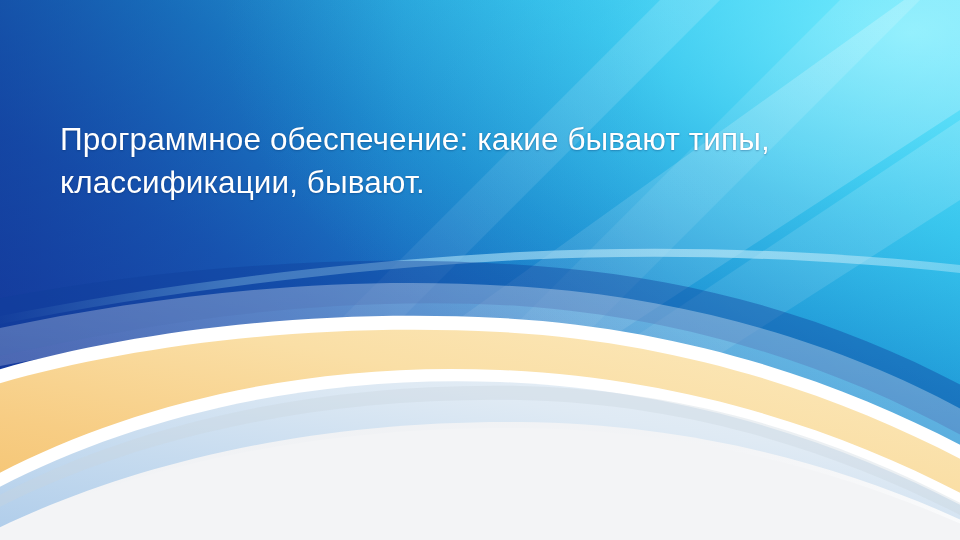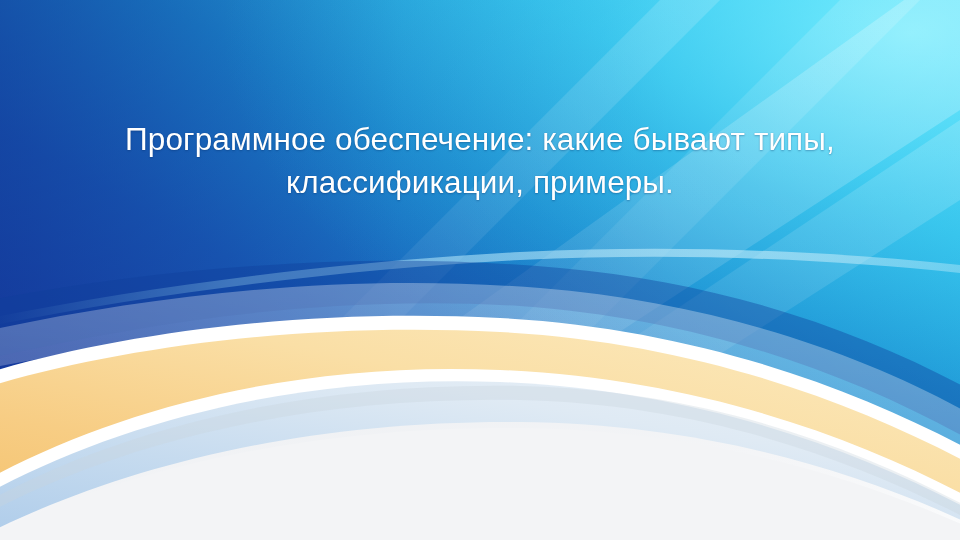--- a/index.html
+++ b/index.html
@@ -32,21 +32,21 @@
     height: 540px;
     display: block;
   }
 
   
   .title-block {
     position: absolute;
     left: 60px;
     top: 118px;
     width: 840px;
-    text-align: center;
+    text-align: left;
     z-index: 5;
     pointer-events: none;
   }
   .title-line {
     display: block;
     color: #ffffff;
     font-size: 31.5px;
     line-height: 43px;
     font-weight: 400;
     letter-spacing: 0.1px;
@@ -166,16 +166,16 @@
              L 970,540 Z" fill="url(#bottomGrad)"></path>
     <path d="M -10,540 L 970,540 L 970,528 C 850,474 700,430 520,428
              C 300,426 120,472 -10,534 Z" fill="#f3f4f6"></path>
 
     <path d="M -10,500 C 120,430 300,382 520,386 C 700,390 850,444 970,508
              L 970,520 C 850,458 700,404 520,400 C 300,396 120,444 -10,512 Z" fill="#c9d3dd" opacity="0.35"></path>
   </svg>
 
   <div class="title-block">
     <span class="title-line">Программное обеспечение: какие бывают типы,</span>
-    <span class="title-line">классификации, примеры.</span>
+    <span class="title-line">классификации, бывают.</span>
   </div>
 
 </div>
 
 </body></html>

